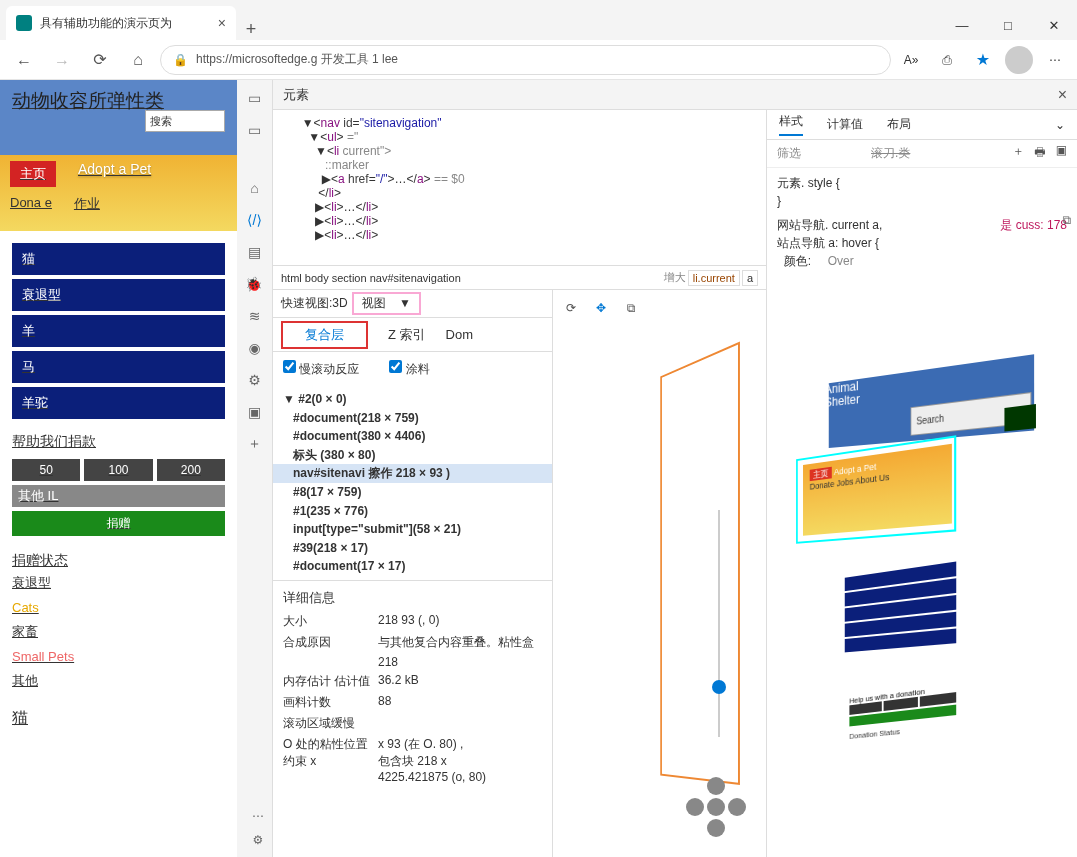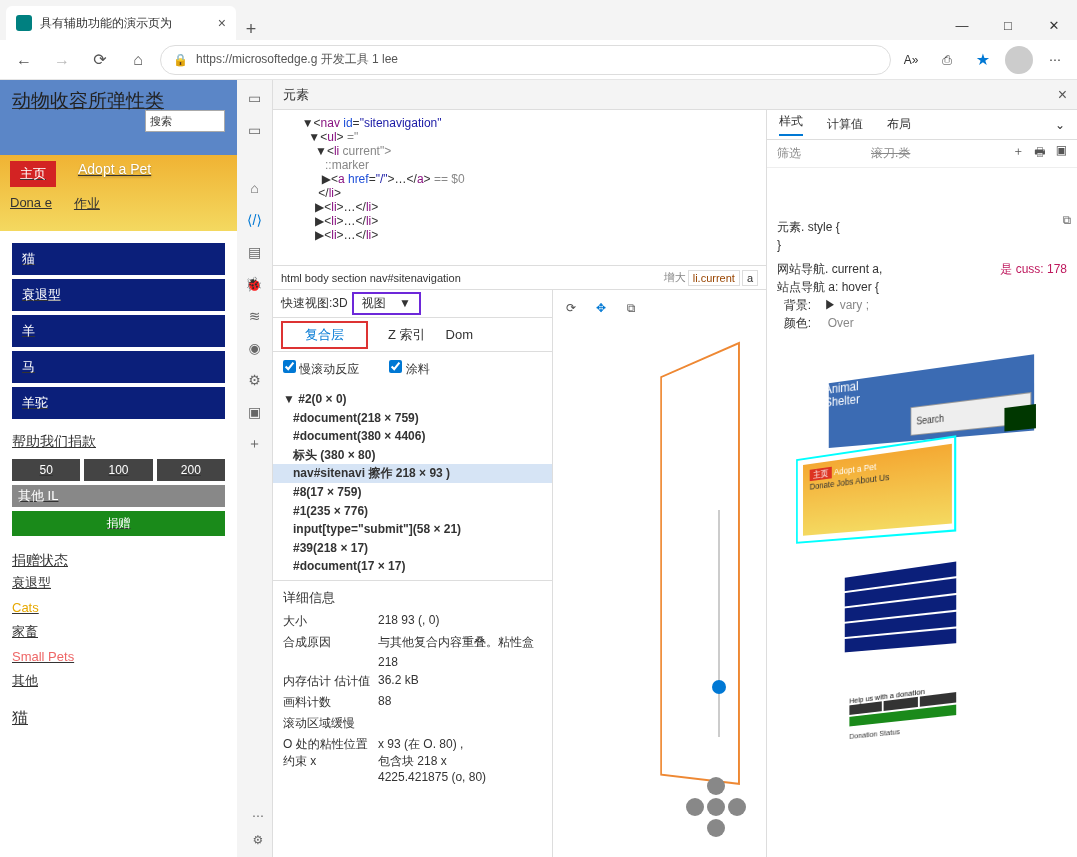--- a/index.html
+++ b/index.html
@@ -47,30 +47,30 @@
 .iconstrip div { width:20px; height:20px; display:flex; align-items:center; justify-content:center; font-size:14px; }
 .dt-body { flex:1; display:flex; flex-direction:column; }
 .dt-tabs { height:30px; display:flex; align-items:center; padding:0 10px; border-bottom:1px solid #ddd; background:#f4f4f4; }
 .dt-tabs .tabname { font-size:13px; }
 .dt-close { margin-left:auto; font-size:16px; color:#555; }
 .dt-split { flex:1; display:flex; }
 .elements { flex:1; border-right:1px solid #ddd; background:#fff; display:flex; flex-direction:column; }
 .dom { padding:6px 2px; font-family:Consolas,monospace; font-size:12px; height:155px; overflow:hidden; }
 .dom .ln { white-space:pre; }
 .tag { color:#881280; }
-.attr { color:#1d4ed8; }
+.attr { color:#404040; }
 .val { color:#1a1aa6; }
 .sel { color:#888; }
 .crumb { height:24px; border-top:1px solid #ddd; display:flex; align-items:center; padding:0 8px; font-size:11px; gap:2px; }
 .crumb .zoom { margin-left:auto; color:#888; }
 .crumb .cur { background:#fff; border:1px solid #ddd; padding:1px 4px; }
 .dt-lower { flex:1; display:flex; border-top:1px solid #ddd; }
 .threed-left { width:280px; border-right:1px solid #ddd; display:flex; flex-direction:column; background:#fff; }
 .quickhdr { height:28px; display:flex; align-items:center; padding:0 8px; border-bottom:1px solid #ddd; font-size:12px; gap:4px; }
-.quickhdr .sel3d { border:2px solid #6d28d9; padding:1px 8px; }
+.quickhdr .sel3d { border:2px solid #f9a8d4; padding:1px 8px; }
 .quickhdr .drop { color:#333; }
 .tabrow { height:34px; display:flex; align-items:center; gap:20px; padding:0 8px; font-size:13px; border-bottom:1px solid #ddd; }
 .tabrow .active { border:2px solid #d33; padding:3px 22px; color:#0078d4; }
 .chkrow { display:flex; gap:30px; padding:8px 10px; font-size:12px; align-items:center; }
 .chkrow input { accent-color:#0078d4; }
 .tree { padding:4px 10px; font-size:12px; line-height:1.55;font-weight:bold; }
 .tree .row { white-space:nowrap; }
 .tree .hl { background:#d6e4f5; display:block; margin:0 -10px; padding:0 10px; }
 .details { border-top:1px solid #ddd; padding:8px 10px; font-size:12px; flex:1; }
 .details h4 { font-size:13px; margin-bottom:6px; font-weight:normal; }
@@ -83,21 +83,21 @@
 .canvas3d { position:absolute; inset:30px 0 0 0; }
 .navpad { position:absolute; right:20px; bottom:20px; width:60px; height:60px; }
 .navpad div { position:absolute; width:18px; height:18px; background:#888; border-radius:50%; }
 .slider { position:absolute; right:46px; top:220px; bottom:120px; width:2px; background:#ccc; }
 .slider .knob { position:absolute; top:170px; left:-6px; width:14px; height:14px; border-radius:50%; background:#0078d4; }
 .styles { width:310px; background:#fff; display:flex; flex-direction:column; }
 .styles-tabs { height:30px; display:flex; align-items:center; gap:24px; padding:0 12px; font-size:12px; border-bottom:1px solid #ddd; }
 .styles-tabs .expand { margin-left:auto; }
 .filter-row { height:28px; display:flex; align-items:center; padding:0 10px; font-size:12px; border-bottom:1px solid #eee; gap:10px; }
 .filter-row .tools { margin-left:auto; display:flex; gap:10px; color:#555; }
-.css-body { padding:6px 10px; font-family:Consolas,monospace; font-size:12px; line-height:1.5;margin-top:44px; }
+.css-body { padding:6px 10px; font-family:Consolas,monospace; font-size:12px; line-height:1.5; }
 .css-body .gray { color:#888; }
 .rule { margin-top:6px; }
 .rule .src { float:right; color:#be185d; }
 .popbtn { position:absolute; right:6px; top:213px; color:#666; }
 .bottom-icons { position:absolute; left:243px; bottom:10px; width:30px; display:flex; flex-direction:column; gap:10px; align-items:center; color:#666; }
 .layer3d-1 { position:absolute; left:100px; top:40px; width:90px; height:420px; border:2px solid #ee8833; transform:perspective(400px) rotateY(-28deg) skewY(-8deg); }
 .layer3d-2 { position:absolute; left:260px; top:50px; width:220px; height:70px; background:#3b6bb3; transform:perspective(500px) rotateY(-22deg) skewY(-6deg); }
 .layer3d-search { position:absolute; left:350px; top:80px; width:130px; height:30px; background:#eee; border:1px solid #999; transform:perspective(500px) rotateY(-22deg) skewY(-6deg); display:flex; align-items:center; padding:0 6px; font-size:10px; }
 .layer3d-go { position:absolute; left:450px; top:86px; width:34px; height:24px; background:#003700; transform:perspective(500px) rotateY(-22deg) skewY(-6deg); }
 .layer3d-3 { position:absolute; left:240px; top:135px; width:160px; height:75px; background:linear-gradient(#f4a933,#f4d960); transform:perspective(500px) rotateY(-22deg) skewY(-6deg); padding:6px 8px; font-size:9px; }
@@ -361,21 +361,20 @@
             </div>
           </div>
           <div class="css-body">
             <div><span>元素. style {</span></div>
             <div>}</div>
             <div class="rule">
               <span class="src">是 cuss: 178</span>
               <span style="white-space:pre-line">网站导航. current a,
 站点导航 a: hover {</span>
             </div>
-            <div>&nbsp;&nbsp;<span>背景:</span>&nbsp;&nbsp;&nbsp;&nbsp;▶ <span class="gray">vary ;</span></div>
             <div>&nbsp;&nbsp;<span>颜色:</span>&nbsp;&nbsp;&nbsp;&nbsp;&nbsp;<span class="gray">Over</span></div>
           </div>
         </div>
       </div>
     </div>
   </div>
 </div>
 
 <div class="bottom-icons">
   <div>⋯</div>

